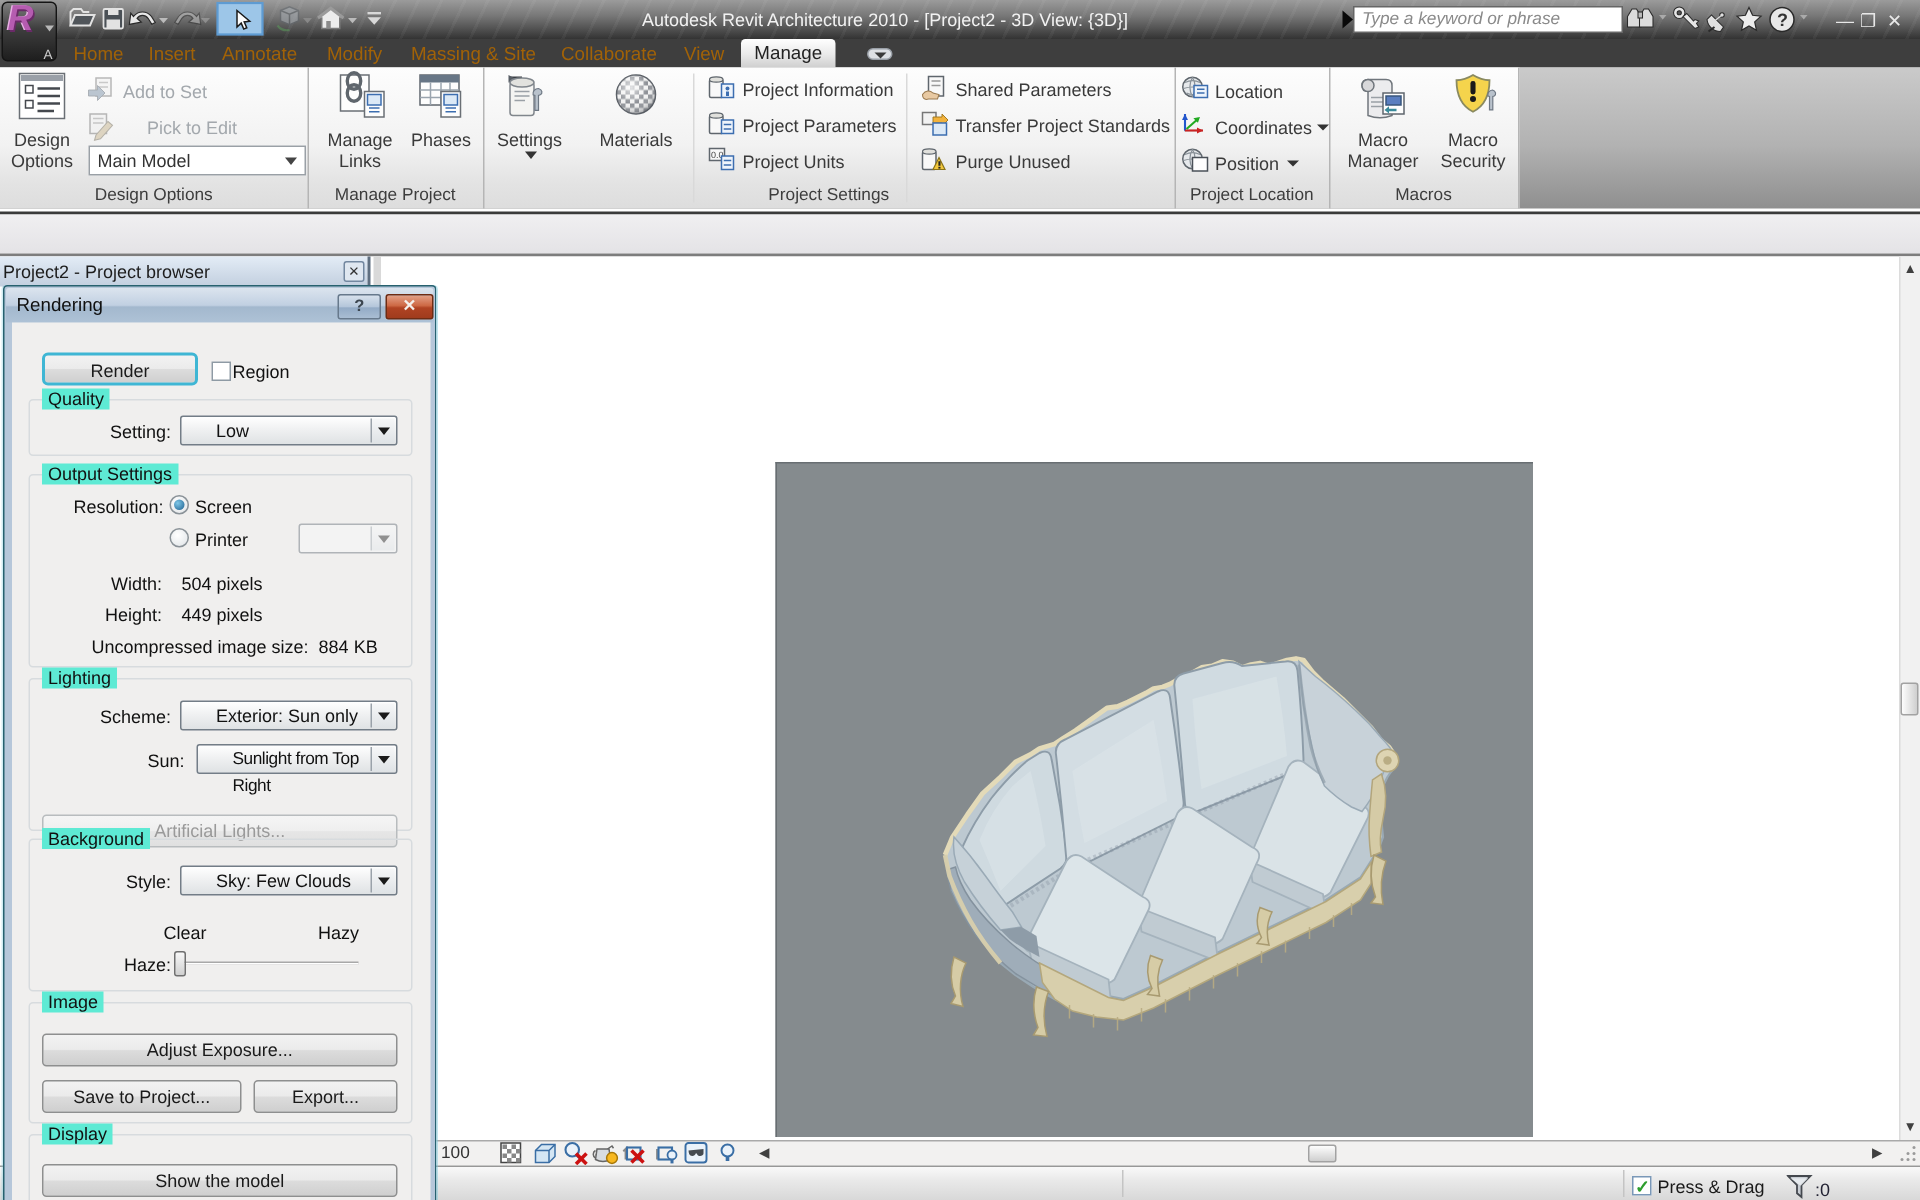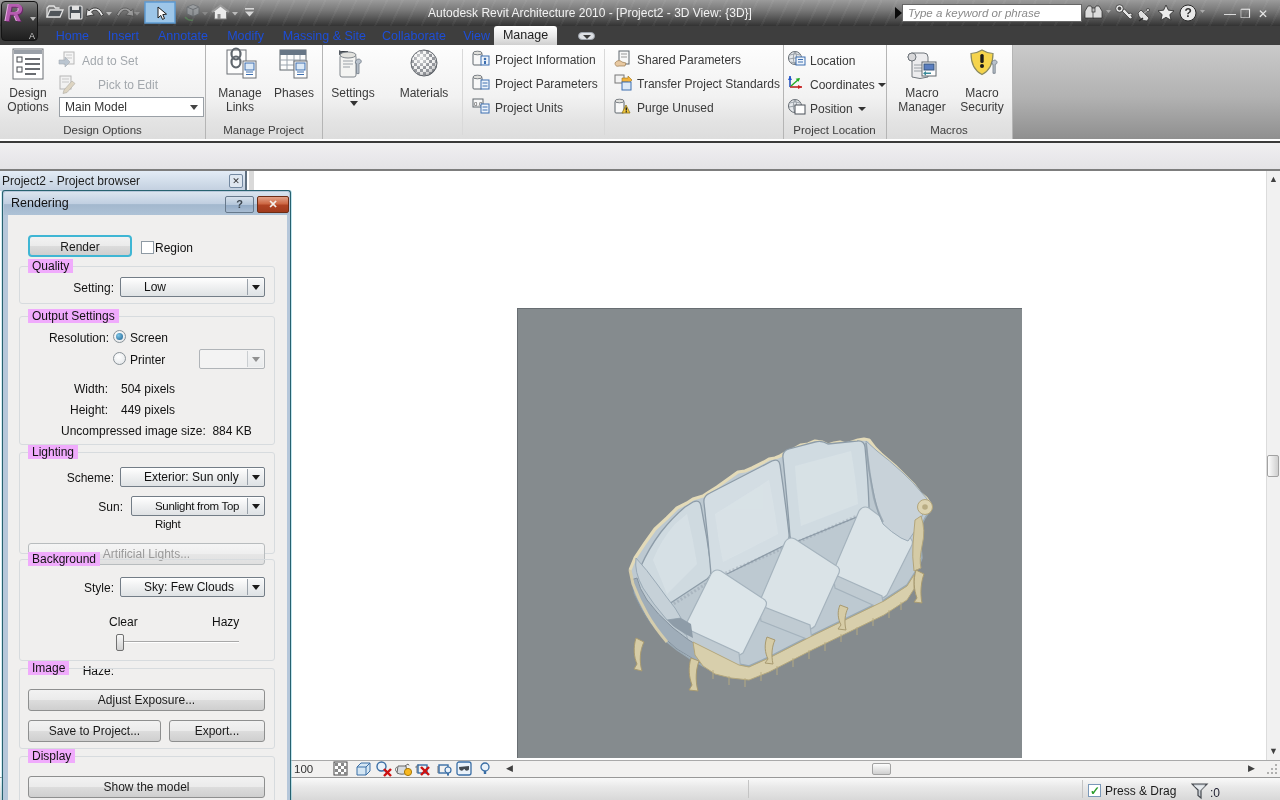--- a/index.html
+++ b/index.html
@@ -15,21 +15,21 @@
 }
 #titletext { left:200px; top:6px; width:780px; text-align:center; color:#f2f2f2; font-size:12px; }
 .winbtn { top:7px; color:#e8e8e8; font-size:12px; }
 
 
 #appbtn { left:1px; top:1px; width:37px; height:40px; border-radius:4px;
   background:linear-gradient(#7e7e7e,#3e3e3e 45%,#1e1e1e); border:1px solid #141414; z-index:30;}
 
 
 #tabrow { left:0; top:26px; width:1280px; height:19px; background:#3e3e3e; }
-.tab { top:28px; height:17px; line-height:16px; color:#1d4ed8; font-size:12.5px; text-align:right; }
+.tab { top:28px; height:17px; line-height:16px; color:#a16207; font-size:12.5px; text-align:left; }
 #tab-active { left:494px; top:26px; width:63px; height:19px; border-radius:3px 3px 0 0;
   background:linear-gradient(#ffffff,#e9e9e9 55%,#cfcfcf); color:#222; font-size:12.5px; text-align:center; line-height:18px; }
 #ovalbtn { left:578px; top:32px; width:17px; height:8px; border-radius:4px; background:#dde0e4; border:1px solid #9aa0a8; }
 #ovalbtn:after { content:""; position:absolute; left:4px; top:2px; border-left:4px solid transparent; border-right:4px solid transparent; border-top:4px solid #3a3a3a; }
 
 
 #ribbon { left:0; top:45px; width:1280px; height:94px;
   background:linear-gradient(#cacaca, #b2b2b2 55%, #8f8f8f); }
 #panels { left:0; top:0; width:1013px; height:94px;
   background:linear-gradient(#fdfdfd, #f2f2f2 55%, #e3e3e3 82%, #dddddd); }
@@ -83,21 +83,21 @@
 #dtitle { position:absolute; left:1px; top:1px; width:285px; height:23px; border-radius:2px 2px 0 0;
   background:linear-gradient(#dbe4ee,#c1d0e2 50%,#a3b8ce 55%,#aec2d6); }
 #dtitle .t { position:absolute; left:7px; top:4px; font-size:12.5px; color:#101010; }
 #dhelp { position:absolute; left:222px; top:5px; width:29px; height:17px; border:1px solid #67798c; border-radius:2px;
   background:linear-gradient(#d7e1ec,#b4c6da 50%,#93abc6 55%,#a9bdd3); color:#3c4650; font-size:11px; font-weight:bold; text-align:center; line-height:15px; }
 #dclose { position:absolute; left:254px; top:5px; width:32px; height:17px; border:1px solid #6e2c14; border-radius:2px;
   background:linear-gradient(#e3a188,#cd6844 45%,#b04323 55%,#a03b1d); color:#f4f0ec; font-size:11px; font-weight:bold; text-align:center; line-height:15px; }
 #dclient { position:absolute; left:5px; top:24px; width:279px; height:586px; background:#f0efee; }
 
 .grp { position:absolute; left:16px; width:256px; border:1px solid #d7dbde; border-radius:3px; }
-.grp .lg { position:absolute; left:8px; top:-8px; background:#f0abfc; padding:0 4px; font-size:12px; color:#111; }
+.grp .lg { position:absolute; left:8px; top:-8px; background:#5eead4; padding:0 4px; font-size:12px; color:#111; }
 .lbl { position:absolute; font-size:12px; color:#111; }
 .rlbl { position:absolute; font-size:12px; color:#111; text-align:right; }
 .combo { position:absolute; height:20px; background:linear-gradient(#ffffff,#f0f1f2 45%,#dfe2e4); border:1px solid #737d87; border-radius:2px; font-size:12px; color:#111; line-height:18px; padding-left:23px; }
 .combo .ar { position:absolute; right:1px; top:1px; width:16px; height:16px; border-left:1px solid #9aa2aa; background:linear-gradient(#f6f7f8,#dfe3e6); }
 .combo .ar:after { content:""; position:absolute; left:4px; top:6px; border-left:4px solid transparent; border-right:4px solid transparent; border-top:5px solid #1a1a1a; }
 .btn { position:absolute; border:1px solid #8e8f8f; border-radius:3px; font-size:12px; color:#1a1a1a; text-align:center;
   background:linear-gradient(#f2f2f2,#ebebeb 48%,#dcdcdc 52%,#cfcfcf); }
 .btn.dis { color:#9a9a9a; border-color:#b8bcbe; background:linear-gradient(#f5f5f5,#efefef 48%,#e6e6e6 52%,#e0e0e0); }
 .radio { position:absolute; width:13px; height:13px; border-radius:50%; border:1px solid #8a9298; background:radial-gradient(circle at 40% 35%, #ffffff, #dfe3e6); }
 .radio.sel:after { content:""; position:absolute; left:2px; top:2px; width:7px; height:7px; border-radius:50%; background:radial-gradient(circle at 35% 35%, #7ec7e8, #1c5e8e); }
@@ -210,20 +210,21 @@
     <div class="abs" id="panels"></div>
     <div class="abs psep" style="left:205px;"></div>
     <div class="abs psep" style="left:322px;"></div>
     <div class="abs psep" style="left:783px;"></div>
     <div class="abs" style="left:462px;top:4px;width:1px;height:86px;background:#d9d9d9;"></div>
     <div class="abs" style="left:604px;top:4px;width:1px;height:86px;background:#d9d9d9;"></div>
     <div class="abs psep" style="left:886px;"></div>
     <div class="abs psep" style="left:1012px;"></div>
     <div class="abs plabel" style="left:0;width:205px;">Design Options</div>
     <div class="abs plabel" style="left:205px;width:117px;">Manage Project</div>
+    <div class="abs plabel" style="left:322px;width:461px;">Project Settings</div>
     <div class="abs plabel" style="left:783px;width:103px;">Project Location</div>
     <div class="abs plabel" style="left:886px;width:126px;">Macros</div>
     <svg id="ribbonicons" width="1013" height="94" style="position:absolute;left:0;top:0;">
 
       <g>
         <rect x="13" y="4" width="30" height="30" fill="#ffffff" stroke="#6a6f75"></rect>
         <rect x="14" y="5" width="28" height="4" fill="#9aa0a8"></rect>
         <rect x="17" y="12" width="5" height="5" fill="#fff" stroke="#44484e"></rect>
         <line x1="25" y1="14" x2="40" y2="14" stroke="#44484e" stroke-width="1.6"></line>
         <line x1="25" y1="19" x2="40" y2="19" stroke="#44484e" stroke-width="1.6"></line>
@@ -613,21 +614,21 @@
     <div class="combo" style="left:128px;top:305px;width:134px;font-size:11.5px;letter-spacing:-0.3px;">Sunlight from Top Right<span class="ar"></span></div>
     <div class="btn dis" style="left:25px;top:352px;width:237px;height:22px;line-height:20px;">Artificial Lights...</div>
 
     <div class="grp" style="top:368px;height:102px;">
         <span class="lg">Background</span>
       </div>
     <div class="rlbl" style="left:40px;top:390px;width:71px;">Style:</div>
     <div class="combo" style="left:117px;top:386px;width:145px;">Sky: Few Clouds<span class="ar"></span></div>
     <div class="lbl" style="left:106px;top:424px;">Clear</div>
     <div class="lbl" style="left:209px;top:424px;">Hazy</div>
-    <div class="rlbl" style="left:40px;top:445px;width:71px;margin-top:28px;">Haze:</div>
+    <div class="rlbl" style="left:40px;top:445px;width:71px;">Haze:</div>
     <div style="position:absolute;left:116px;top:450px;width:120px;height:2px;background:#a8a8a8;border-bottom:1px solid #fff;"></div>
     <div style="position:absolute;left:113px;top:443px;width:8px;height:17px;background:linear-gradient(#f8f8f8,#d0d0d0);border:1px solid #707070;border-radius:2px;"></div>
 
     <div class="grp" style="top:477px;height:81px;">
         <span class="lg">Image</span>
       </div>
     <div class="btn" style="left:25px;top:498px;width:237px;height:22px;line-height:20px;">Adjust Exposure...</div>
     <div class="btn" style="left:25px;top:529px;width:133px;height:22px;line-height:20px;">Save to Project...</div>
     <div class="btn" style="left:166px;top:529px;width:96px;height:22px;line-height:20px;">Export...</div>
 

